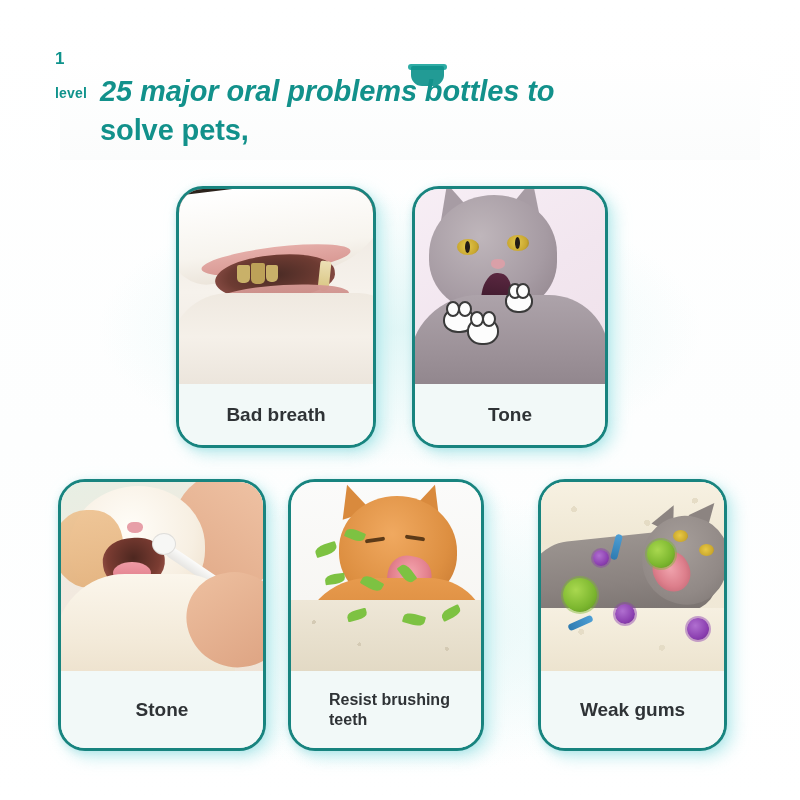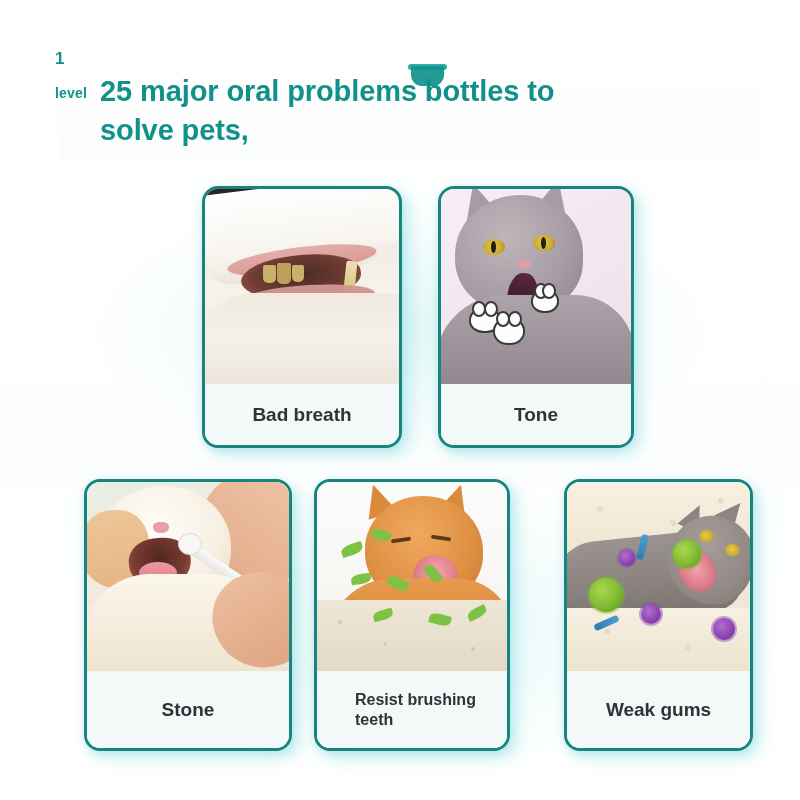--- a/index.html
+++ b/index.html
@@ -40,33 +40,32 @@
   .deco-cup-lip{
     position:absolute;left:408px;top:64px;width:39px;height:6px;
     background:#17a39b;border-radius:3px;opacity:.9;
   }
   .title{
     position:absolute;left:100px;top:72px;width:660px;
     color:#12918b;
     font-size:29px;font-weight:bold;line-height:39px;
     letter-spacing:-.1px;
   }
-  .title-l1{display:block;}
+  .title-l1{display:block;font-style:italic;}
   .title-l2{display:block;}
 
   
   .card{
     position:absolute;
     border:3px solid #18847f;
-    border-radius:16px;
+    border-radius:27px;
     background:#f2f9f8;
     box-sizing:border-box;
     overflow:hidden;
     box-shadow:6px 6px 16px rgba(150,225,228,.60), 0 2px 6px rgba(120,200,205,.30);
-    margin-left:26px;
   }
   .card-photo{position:absolute;left:0;top:0;width:100%;overflow:hidden;}
   .card-label{
     position:absolute;left:0;bottom:0;width:100%;
     background:#f2f9f8;
     display:flex;align-items:center;
     box-sizing:border-box;
   }
   .card-label span{
     color:#2f3336;font-weight:bold;font-size:19px;line-height:23px;

